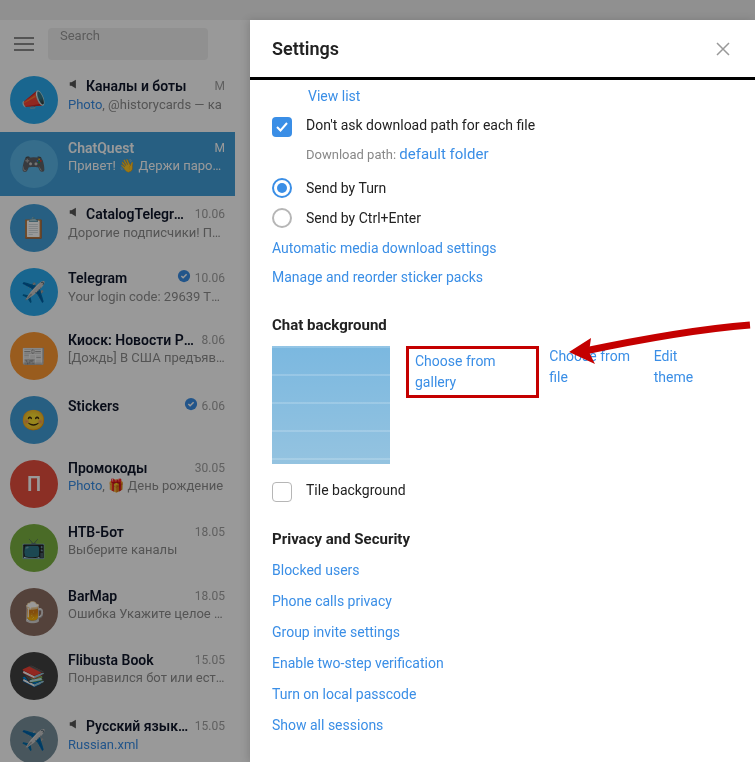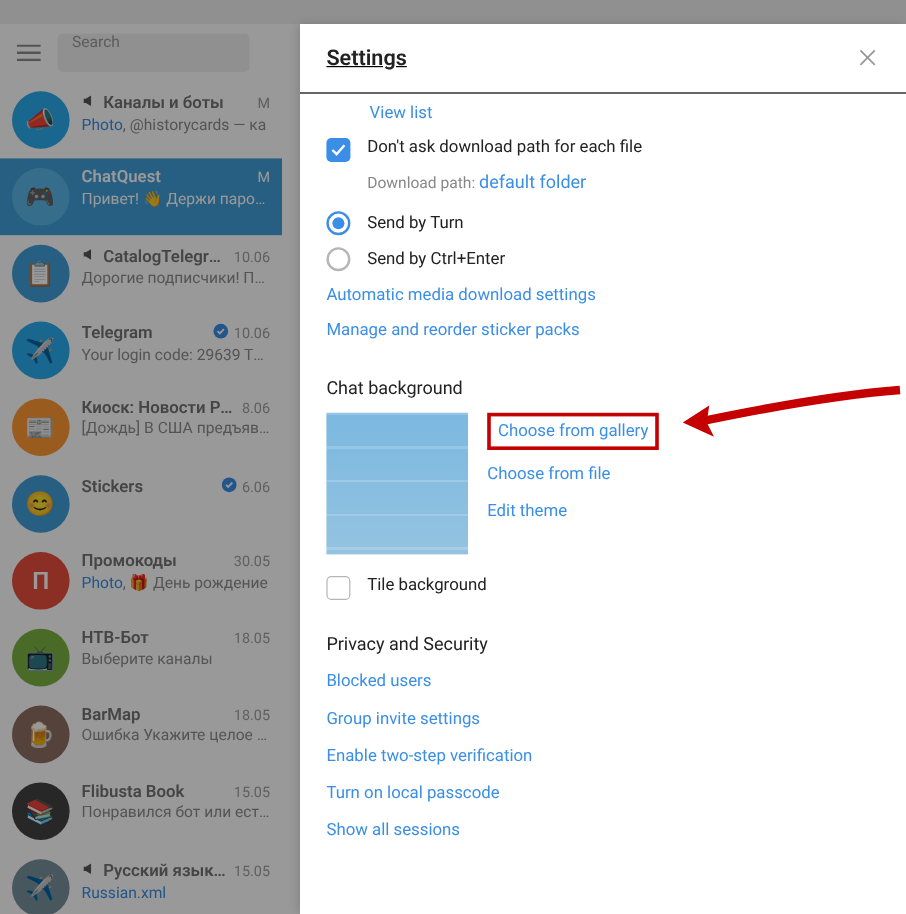--- a/index.html
+++ b/index.html
@@ -11,21 +11,21 @@
     .menu-btn svg { width: 20px; height: 14px; }
     .search { flex: 1; height: 32px; background: #f1f1f1; border-radius: 4px; display: flex; padding: 0 12px; color: #999; font-size: 13px; max-width: 160px; }
     
     .chats { position: absolute; top: 68px; left: 0; width: 235px; }
     .chat { display: flex; padding: 8px 10px; align-items: flex-start; }
     .chat.active { background: #419fd9; }
     .chat.active .chat-name, .chat.active .chat-time, .chat.active .chat-msg { color: #fff; }
     .avatar { width: 48px; height: 48px; border-radius: 50%; flex-shrink: 0; margin-right: 10px; display: flex; align-items: center; justify-content: center; color: #fff; font-weight: 600; font-size: 20px; }
     .chat-body { flex: 1; min-width: 0; }
     .chat-row { display: flex; align-items: center; gap:4px; }
-    .chat-name { font-weight: 600; font-size: 14px; color: #737373; white-space: nowrap; overflow: hidden; text-overflow: ellipsis; flex: 1; }
+    .chat-name { font-weight: 600; font-size: 14px; color: #0f172a; white-space: nowrap; overflow: hidden; text-overflow: ellipsis; flex: 1; }
     .chat-time { font-size: 12px; color: #a0a0a0; }
     .chat-msg { font-size: 13px; color: #8d8d8d; white-space: nowrap; overflow: hidden; text-overflow: ellipsis; margin-top: 2px; }
     .chat-msg .blue { color: #3a8ee6; }
     .megaphone { width:14px; height:14px; flex-shrink:0; }
     .verify { width:14px; height:14px; flex-shrink:0; }
     
     .av-teal { background: #2aabee; }
     .av-quest { background: #5bb6e8; }
     .av-catalog { background: #419fd9; }
     .av-tg { background: #2aabee; }
@@ -33,21 +33,21 @@
     .av-stick { background: #419fd9; }
     .av-promo { background: #e84f3e; }
     .av-ntv { background: #7cb342; }
     .av-barmap { background: #8d6e63; }
     .av-flib { background: #424242; }
     .av-rus { background: #78909c; }
     
     .overlay { position: absolute; top: 0; left: 0; right: 0; bottom: 0; background: rgba(0,0,0,0.4); }
     
     .panel { position: absolute; right: 0; top: 20px; bottom: 0; width: 505px; background: #fff; box-shadow: -2px 0 8px rgba(0,0,0,0.15); }
-    .panel-head { display: flex; padding: 18px 22px; border-bottom: 1px solid #000000; text-decoration: underline; }
+    .panel-head { display: flex; align-items: center; padding: 18px 22px; border-bottom: 3px solid #000000; }
     .panel-title { font-size: 18px; font-weight: 600; color: #222; flex: 1; }
     .close-x { width: 20px; height: 20px; cursor: pointer; color: #999; display:flex; align-items:center; justify-content:center; }
     
     .panel-body { padding: 0 40px 12px 22px; height: calc(100% - 60px); overflow: hidden; }
     .link { color: #3a8ee6; font-size: 14px; cursor: pointer; line-height: 1.5; }
     .view-list { margin-left: 36px; margin-top: 6px; margin-bottom: 10px; }
     
     .cb-row { display: flex; align-items: flex-start; margin-bottom: 6px; }
     .checkbox { width: 20px; height: 20px; border-radius: 4px; background: #3a8ee6; display:flex; align-items:center; justify-content:center; flex-shrink:0; margin-right: 14px; }
     .checkbox svg { width:14px; height:14px; }
@@ -55,26 +55,26 @@
     .cb-label { font-size: 14px; color: #222; }
     .cb-sub { font-size: 13px; color: #888; margin-left: 34px; margin-bottom: 12px; }
     .cb-sub .link { font-size: 15px; text-align: right; }
     
     .radio-row { display: flex; align-items: center; margin-bottom: 10px; }
     .radio { width: 20px; height: 20px; border-radius: 50%; border: 2px solid #3a8ee6; margin-right: 14px; display:flex; align-items:center; justify-content:center; flex-shrink:0; }
     .radio.off { border-color: #b6b6b6; }
     .radio .dot { width: 10px; height: 10px; border-radius: 50%; background: #3a8ee6; }
     .radio-label { font-size: 14px; color: #222; }
     
-    .section-title { font-size: 15px; font-weight: 400; color: #222; margin-top: 28px; margin-bottom: 12px; }
+    .section-title { font-size: 15px; font-weight: 700; color: #222; margin-top: 28px; margin-bottom: 12px; }
     
     .bg-row { display: flex; gap: 16px; align-items: flex-start; }
     .bg-preview { width: 118px; height: 118px; background: linear-gradient(#7bb8e0, #94c3e0); position:relative; flex-shrink:0; }
     .bg-preview::before { content:""; position:absolute; inset:0; background: repeating-linear-gradient(180deg, rgba(255,255,255,0.18) 0 2px, transparent 2px 28px); }
-    .bg-links { display:flex; flex-direction:column; gap:10px; }
+    .bg-links { display:flex; flex-direction:row; gap:10px; }
     .bg-links .link { font-size: 14px; }
     .highlight { border: 3px solid #c40000; padding: 2px 6px; display:inline-block; }
     
     .link-list { display:flex; flex-direction:column; gap:10px; }
     
     .arrow { position: absolute; color: #c40000; }
     .arrow svg { display:block; }
     
     .sec-link-margin { margin-top: 6px; }
     .plain-links .link { display:block; margin-bottom:8px; }
@@ -276,20 +276,21 @@
     </div>
 
     <div class="cb-row" style="margin-top:18px;">
       <div class="checkbox empty"></div>
       <div class="cb-label">Tile background</div>
     </div>
 
     <div class="section-title">Privacy and Security</div>
     <div class="link-list">
       <span class="link">Blocked users</span>
+      <span class="link">Phone calls privacy</span>
       <span class="link">Group invite settings</span>
       <span class="link">Enable two-step verification</span>
       <span class="link">Turn on local passcode</span>
       <span class="link">Show all sessions</span>
     </div>
   </div>
 </div>
 
 <div class="arrow" style="top:320px; left:565px;">
   <svg width="190" height="60" viewBox="0 0 190 60">

